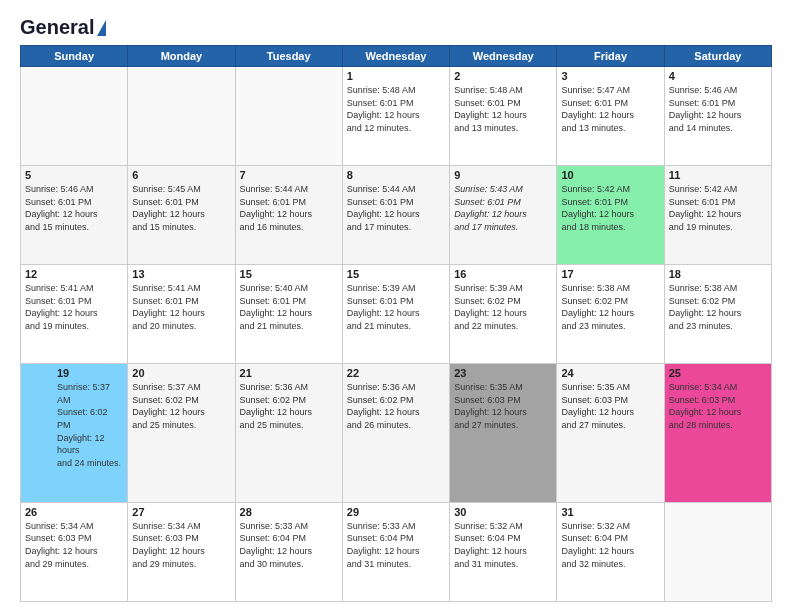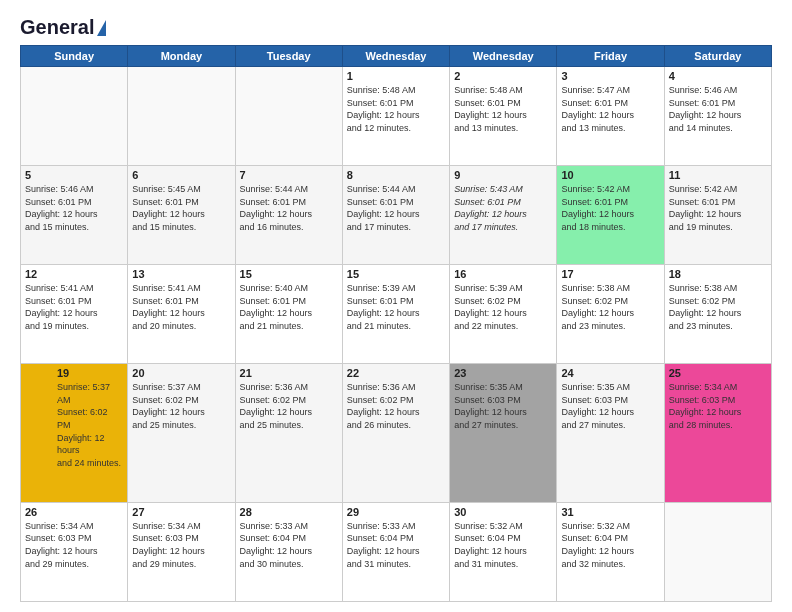--- a/index.html
+++ b/index.html
@@ -241,21 +241,21 @@
           </td>
           <td>
             <span class="day-number">18</span>
             <div class="day-info" style="white-space: pre-line;">Sunrise: 5:38 AM
 Sunset: 6:02 PM
 Daylight: 12 hours
 and 23 minutes.</div>
           </td>
         </tr>
         <tr style="background: rgb(245, 245, 245);">
-          <td style="background: #eab308; padding-left: 36px;">
+          <td style="background: #7dd3fc; padding-left: 36px;">
             <span class="day-number">19</span>
             <div class="day-info" style="white-space: pre-line;">Sunrise: 5:37 AM
 Sunset: 6:02 PM
 Daylight: 12 hours
 and 24 minutes.</div>
           </td>
           <td style="background: rgb(245, 245, 245);">
             <span class="day-number">20</span>
             <div class="day-info" style="white-space: pre-line;">Sunrise: 5:37 AM
 Sunset: 6:02 PM

